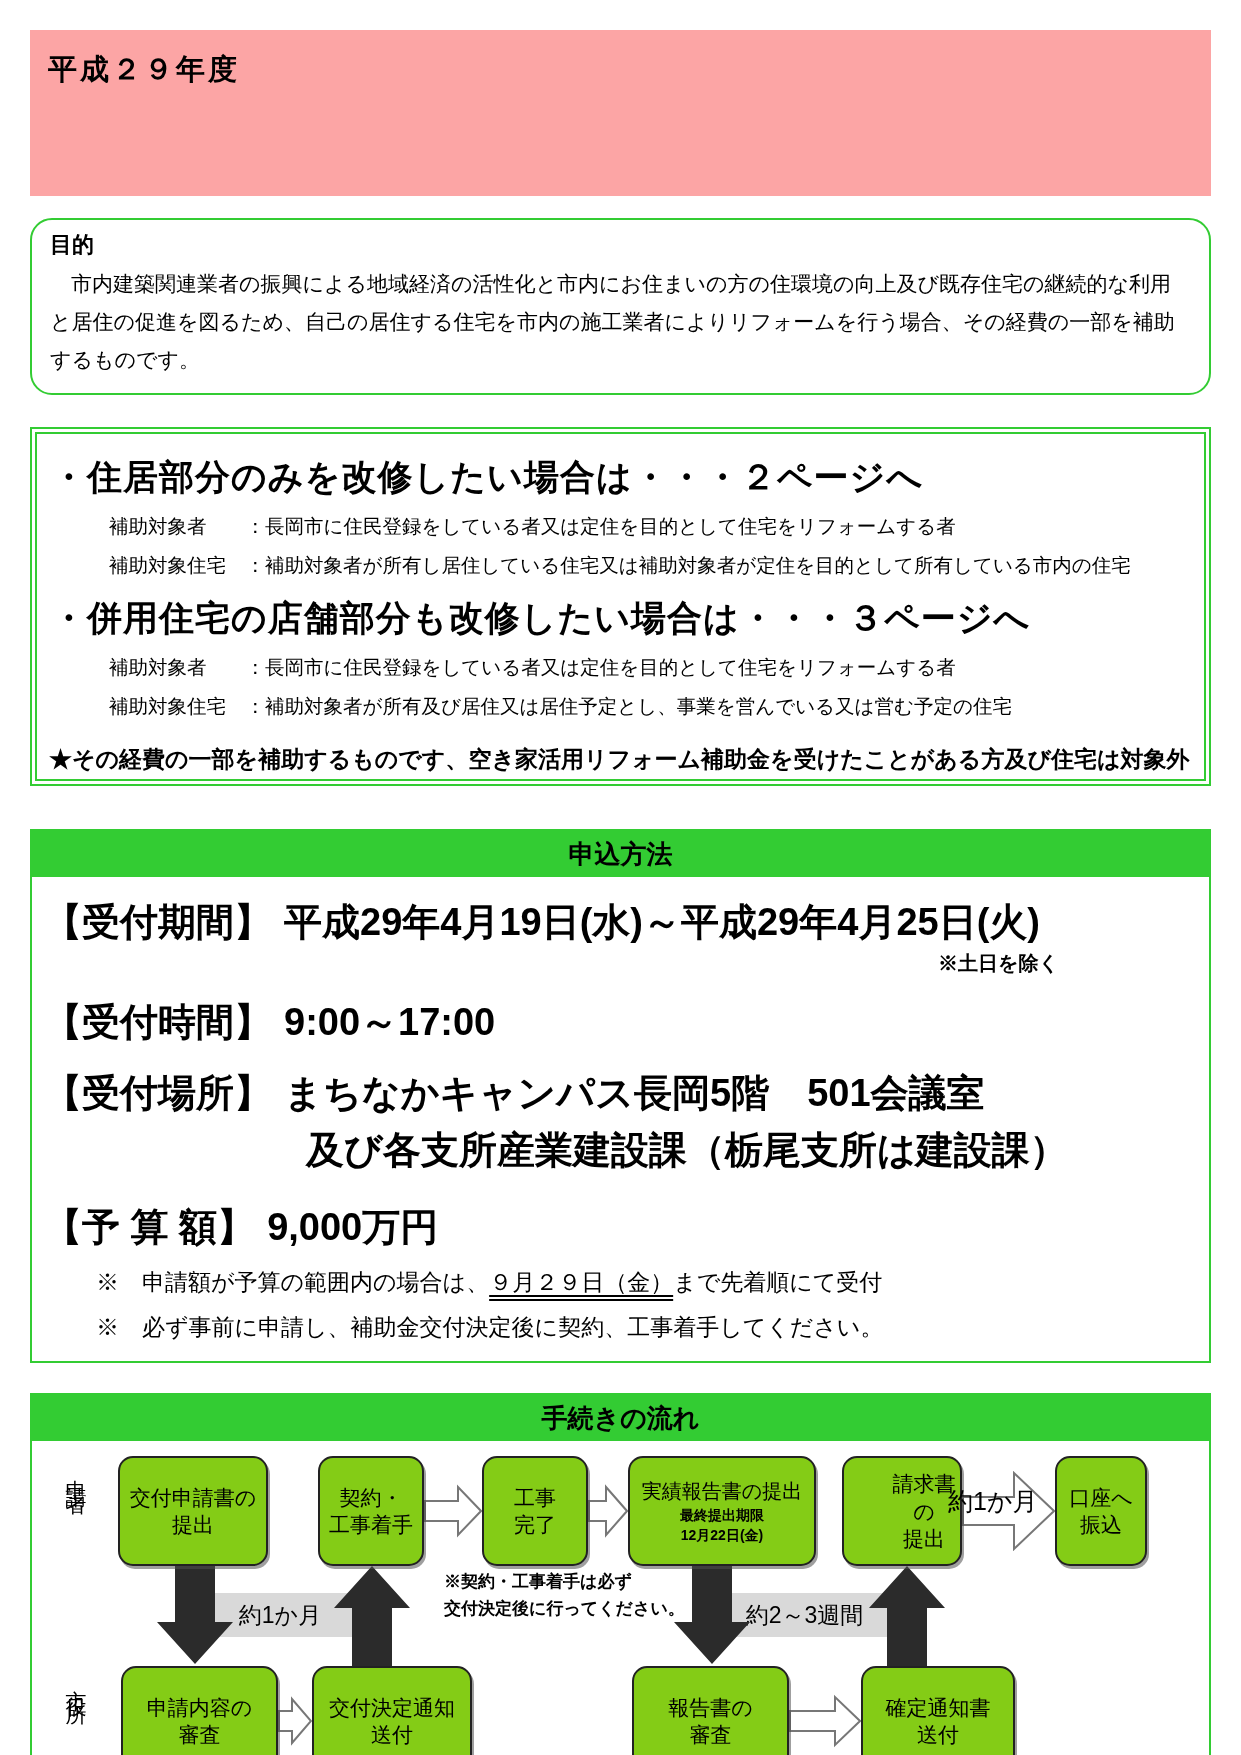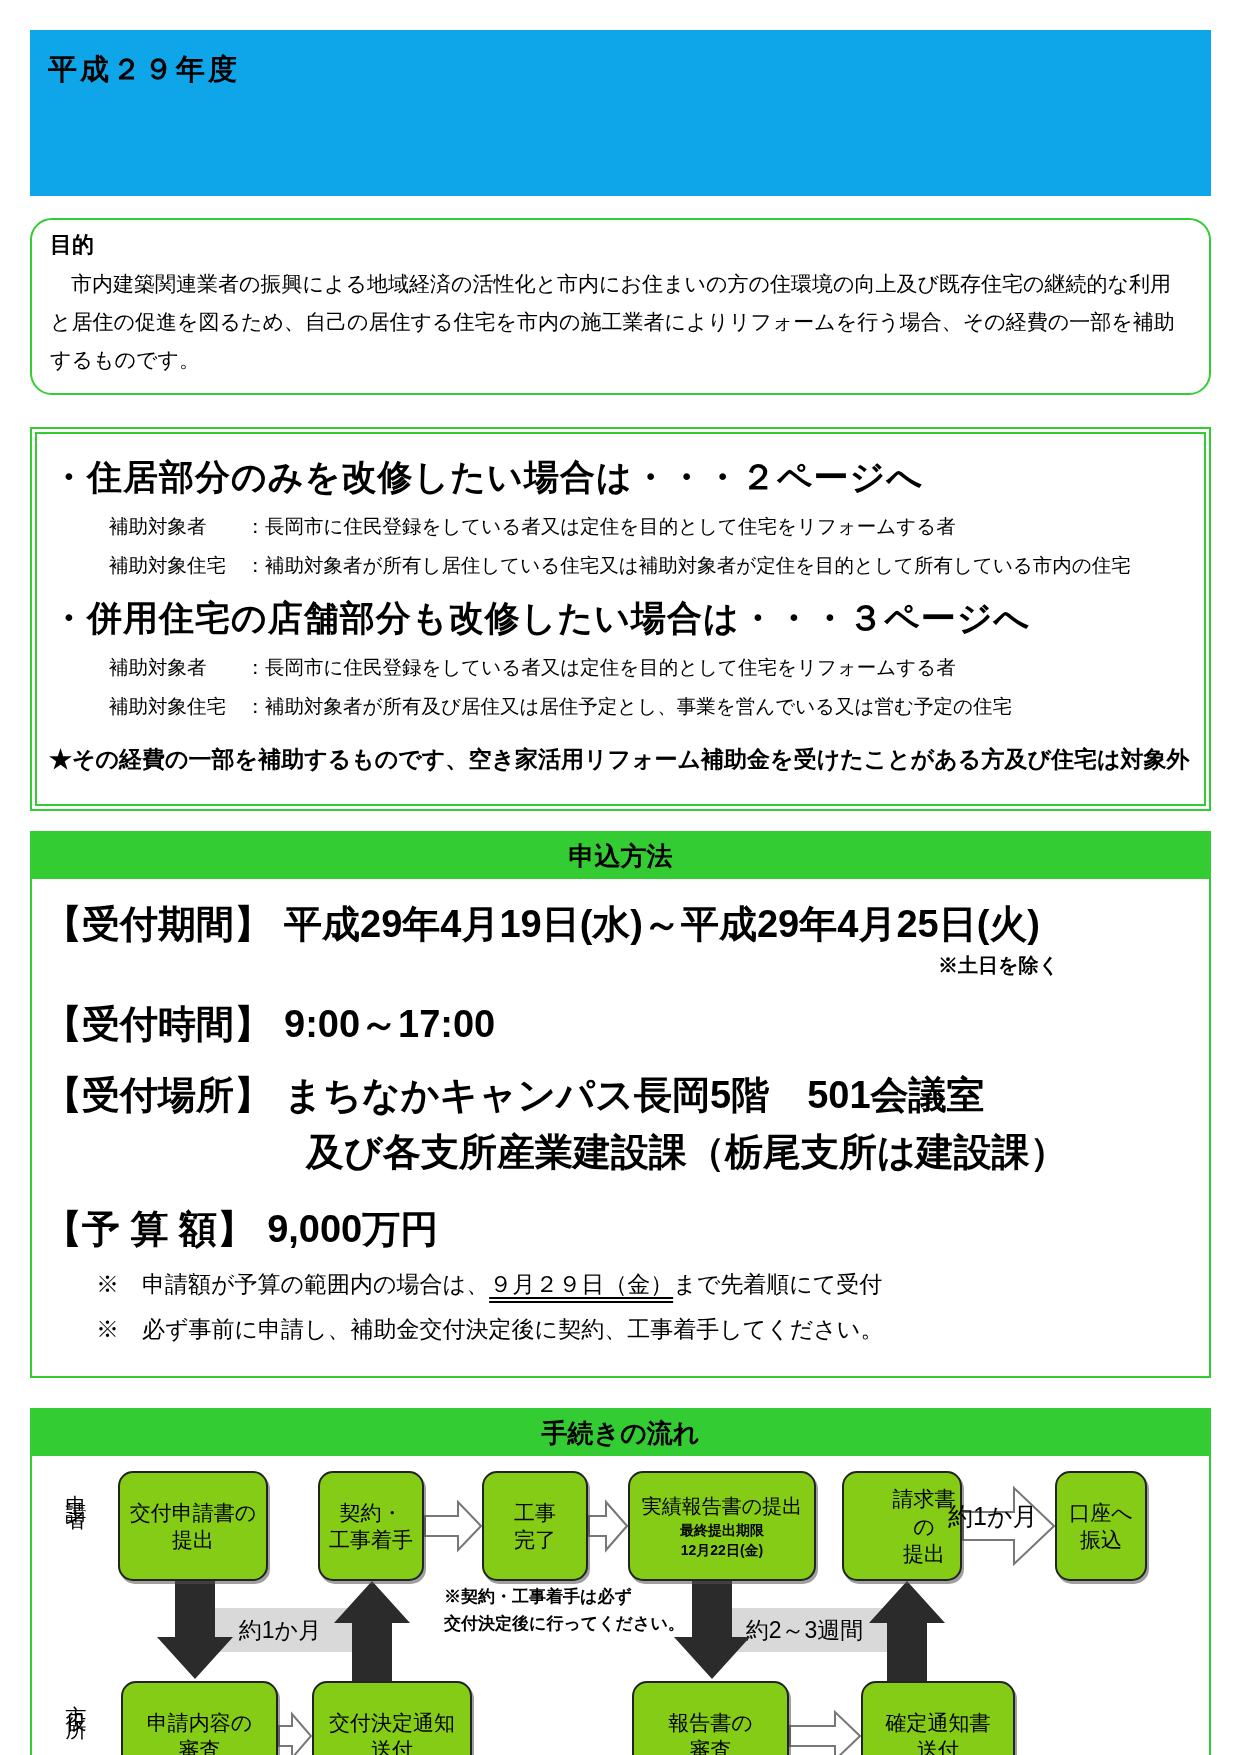--- a/index.html
+++ b/index.html
@@ -1,37 +1,37 @@
 <!DOCTYPE html>
 <html><head>
 <meta charset="utf-8">
 <style>
   html,body{margin:0;padding:0;background:#ffffff;}
   body{width:1241px;height:1755px;position:relative;color:#000;
        font-family:"Liberation Sans",sans-serif;box-sizing:border-box;}
   *{box-sizing:border-box;}
 
   
-  .hd{margin:30px 30px 0;background:#0ea5e9;height:166px;padding:20px 0 0 18px;}
+  .hd{margin:30px 30px 0;background:#fca5a5;height:166px;padding:20px 0 0 18px;}
   .hd-year{font-size:29px;font-weight:bold;letter-spacing:3px;}
   .hd-title{font-size:54px;font-weight:bold;margin-top:8px;letter-spacing:1px;white-space:nowrap;}
 
   
   .purpose{margin:22px 30px 0;border:2px solid #33cc33;border-radius:22px;padding:10px 18px 14px;}
   .purpose-h{font-size:22px;font-weight:bold;margin:0;}
   .purpose-p{font-family:"Liberation Serif",serif;font-size:21px;line-height:1.8;margin:6px 0 0;}
 
   
-  .cases{margin:32px 30px 0;border:7px double #33cc33;padding:4px 10px 25px;}
+  .cases{margin:32px 30px 0;border:7px double #33cc33;padding:4px 10px 0;}
   .case-h{font-size:35px;font-weight:bold;margin:16px 0 4px 4px;letter-spacing:1px;white-space:nowrap;}
   .case-row{font-family:"Liberation Serif",serif;font-size:19.5px;margin:12px 0 0 62px;white-space:nowrap;}
   .star{font-size:23px;font-weight:bold;margin:24px 0 4px 2px;white-space:nowrap;}
 
   
-  .appbox{margin:20px 30px 0;border:2px solid #33cc33;padding-bottom:31px;}
+  .appbox{margin:43px 30px 0;border:2px solid #33cc33;padding-bottom:18px;}
   .g-banner{background:#33cc33;height:46px;display:flex;align-items:center;justify-content:center;
             font-size:26px;font-weight:bold;}
   .app-line{display:flex;align-items:baseline;font-weight:bold;font-size:38px;
             margin:20px 0 0 12px;white-space:nowrap;}
   .app-line .lbl{flex:0 0 auto;margin-right:12px;}
   .app-note-right{text-align:right;padding-right:150px;font-weight:bold;font-size:20px;margin-top:2px;}
   .place2{font-weight:bold;font-size:38px;margin:6px 0 0 274px;white-space:nowrap;}
   .fnote{font-family:"Liberation Serif",serif;font-size:23px;margin:14px 0 0 64px;white-space:nowrap;}
   .u2{text-decoration-line:underline;text-decoration-style:double;text-underline-offset:5px;}
 

